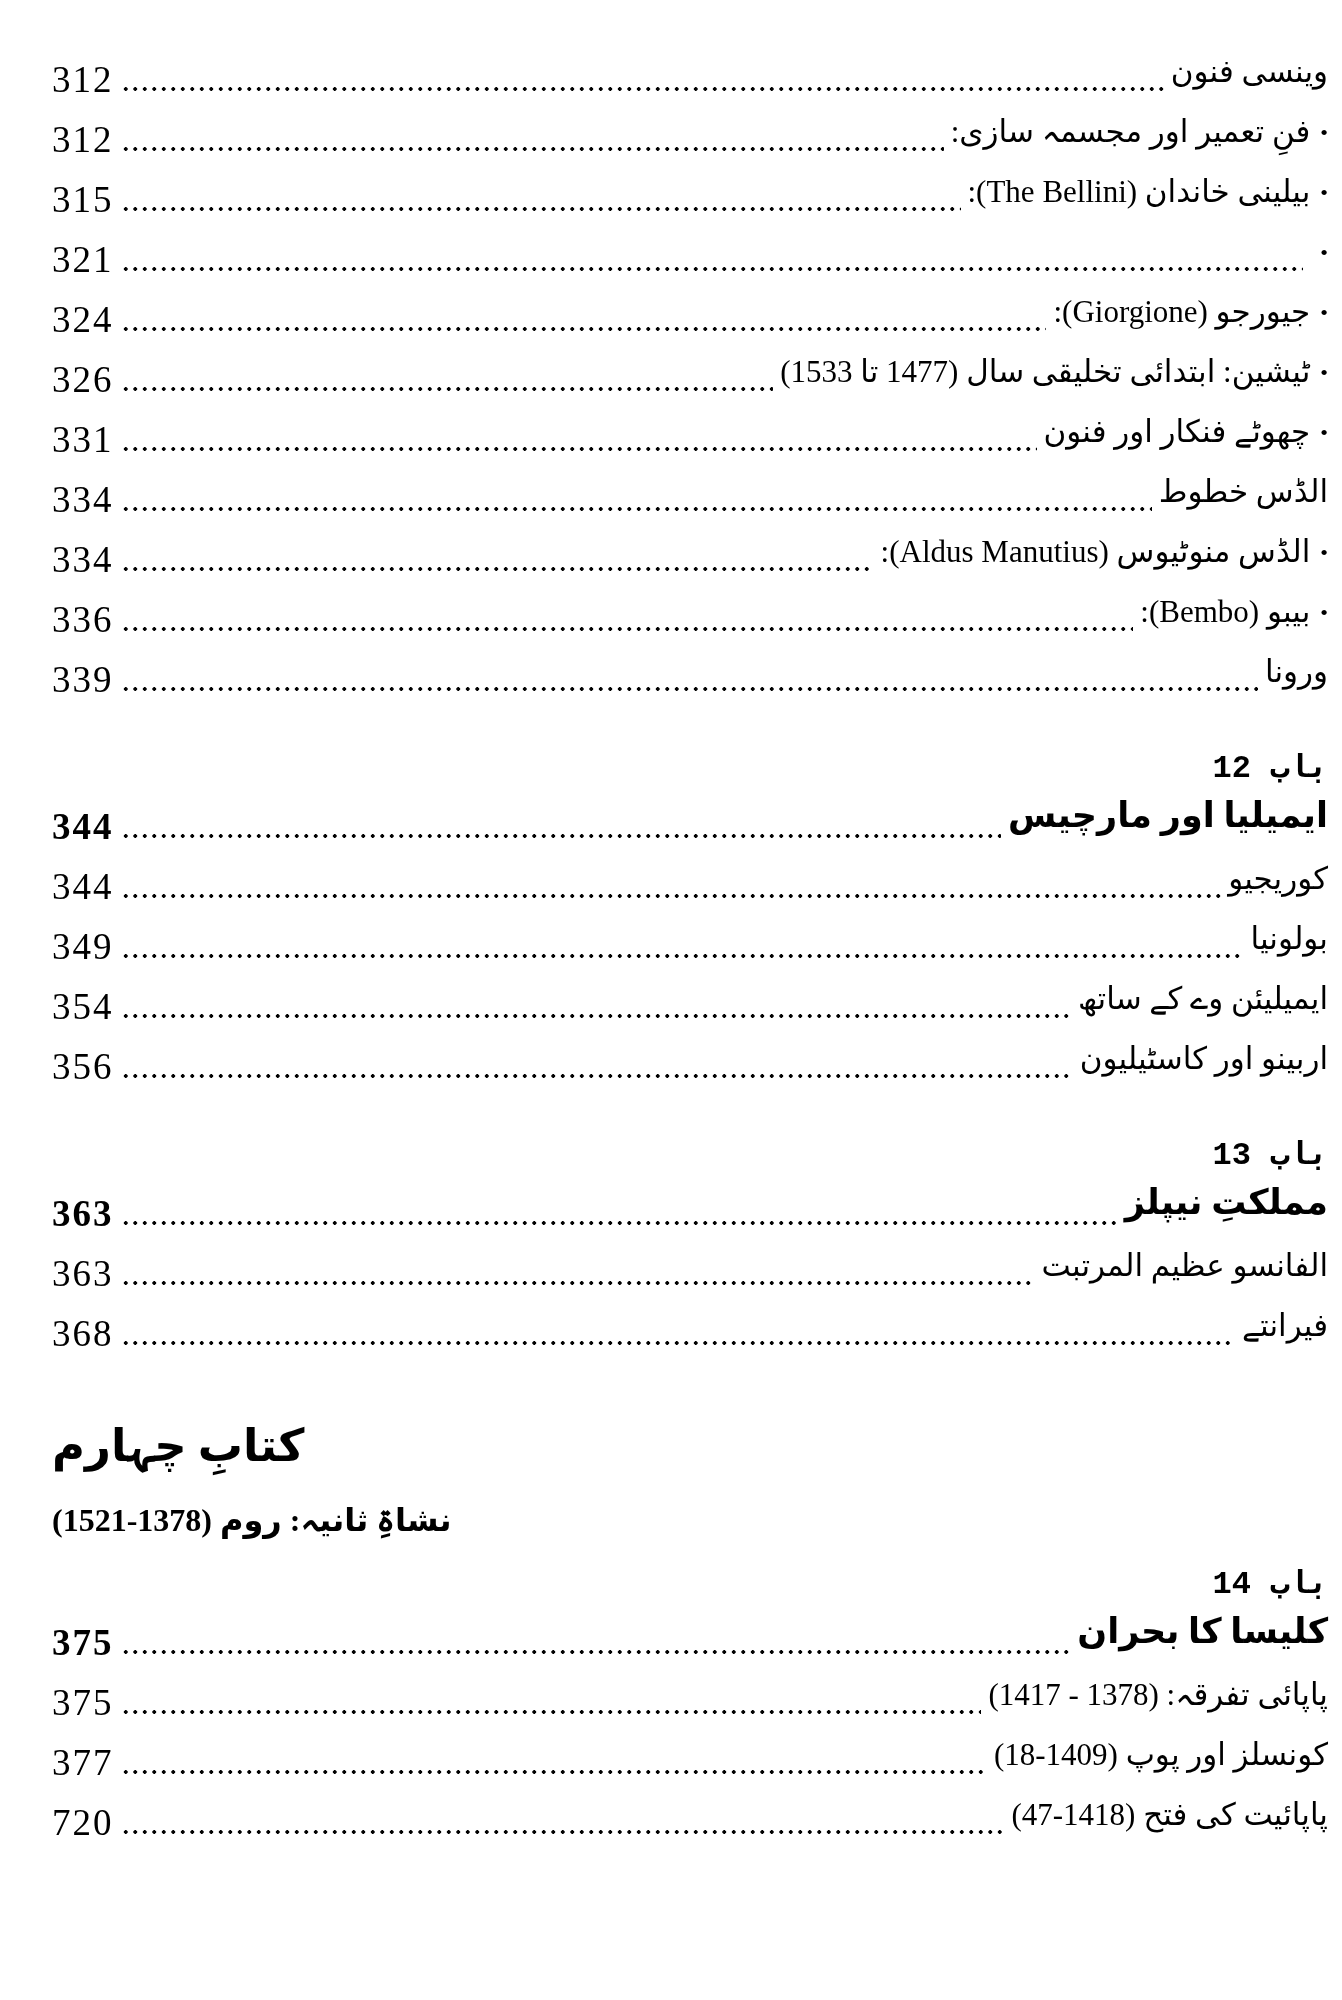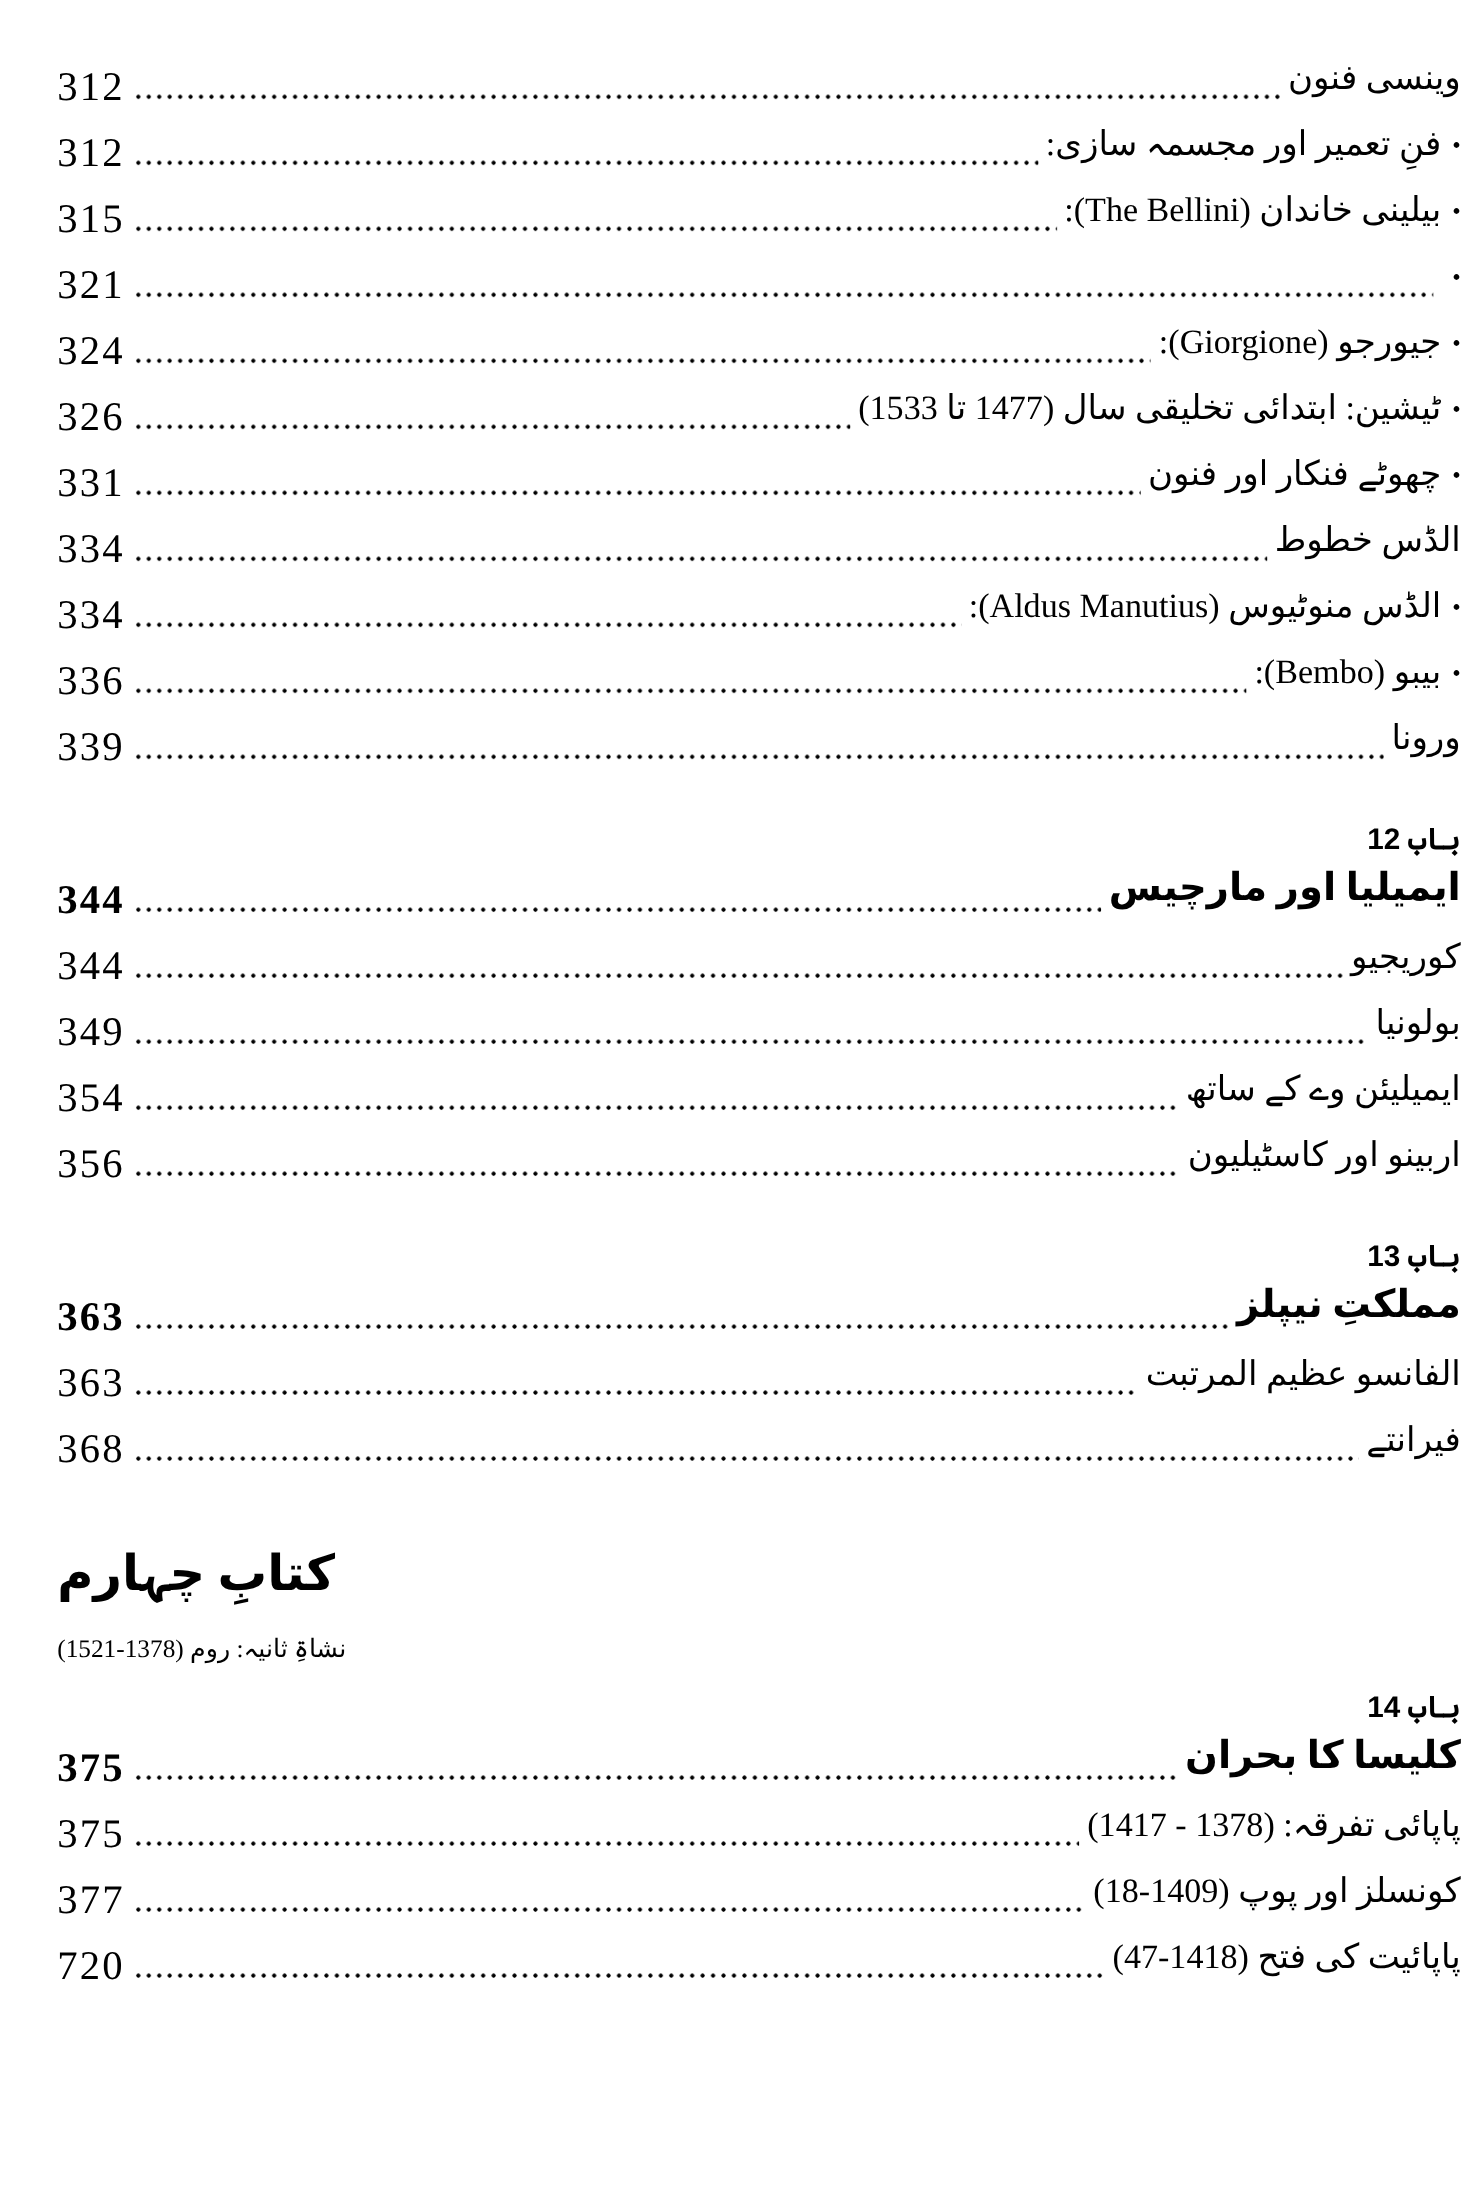--- a/index.html
+++ b/index.html
@@ -52,34 +52,34 @@
 
   
   .bold-row .label { font-weight: bold; font-size: 35px; top: -12px; }
   .bold-row .pagenum { font-weight: bold; }
 
   
   .chapter {
     direction: rtl;
     text-align: right;
     font-weight: bold;
-    font-size: 27px;
-    font-family: Liberation Sans, sans-serif;
+    font-size: 32px;
+    font-family: Liberation Mono, monospace;
     margin: 46px 0 18px 0;
   }
 
   
   .center-block {
     direction: rtl;
     text-align: left;
     font-family: "Liberation Serif", "DejaVu Sans", sans-serif;
     margin: 64px 0 12px 0;
   }
   .book-title { font-size: 45px; font-weight: bold; margin-bottom: 16px; }
-  .book-subtitle { font-size: 23px; font-weight: normal; margin-top: 29px; }
+  .book-subtitle { font-size: 32px; font-weight: bold; margin-top: 29px; }
   .center-block + .chapter { margin-top: 24px; }
 </style>
 </head>
 <body>
 
 <div id="toc">
     <div class="row">
 
     <span class="label">وینسی فنون</span>
     <span class="dots"></span>

